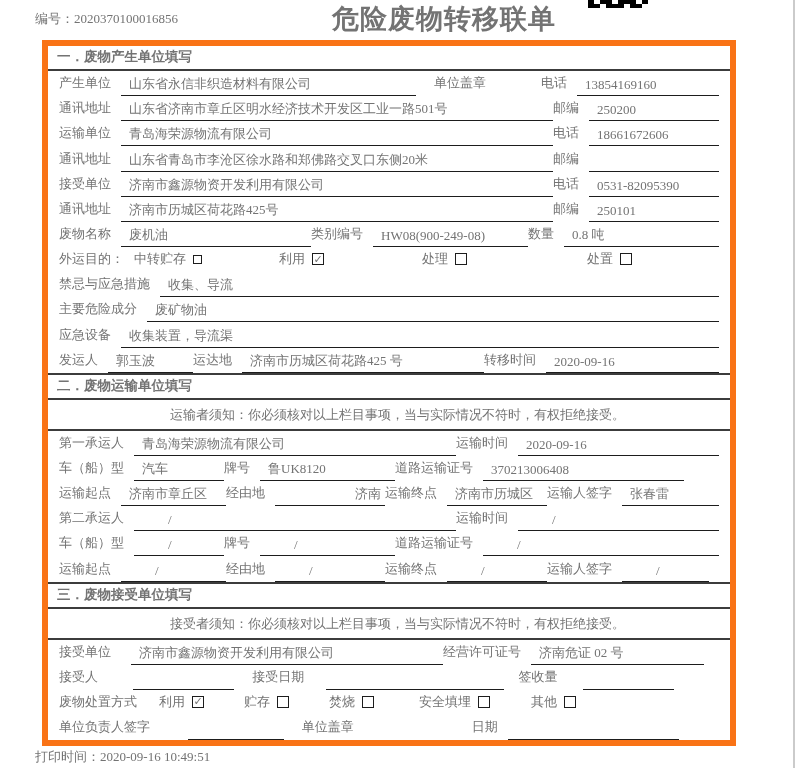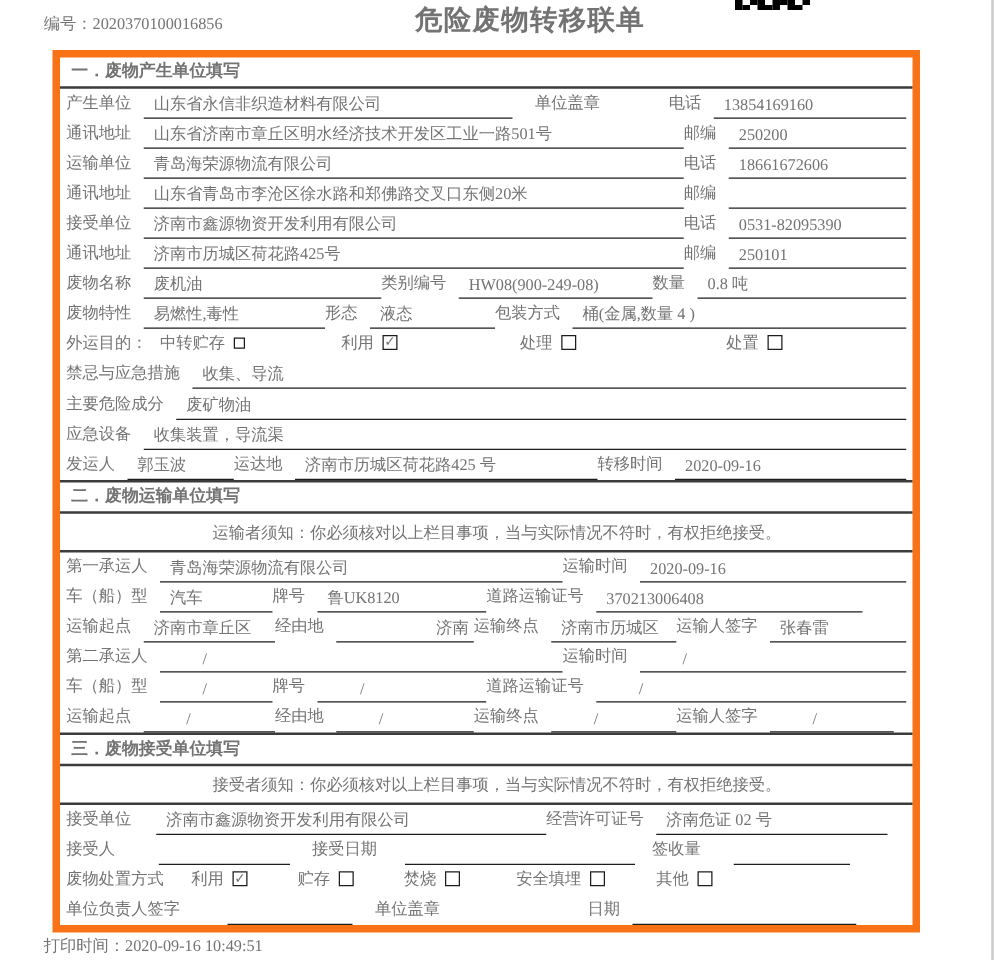--- a/index.html
+++ b/index.html
@@ -1,29 +1,29 @@
 <!DOCTYPE html>
 <html><head>
 <meta charset="utf-8">
 <style>
   html,body{margin:0;padding:0;background:#fff;}
   .page{position:relative;width:796px;height:768px;background:#ffffff;overflow:hidden;
         font-family:"Liberation Serif","DejaVu Serif",serif;font-size:13px;color:#737373;}
   .doc-no{position:absolute;left:35px;top:10px;white-space:nowrap;}
-  .doc-title{position:absolute;left:332px;top:1px;font-size:22px;font-weight:bold;letter-spacing:1px;white-space:nowrap;}
+  .doc-title{position:absolute;left:332px;top:1px;font-size:27px;font-weight:bold;letter-spacing:1px;white-space:nowrap;}
   .qr{position:absolute;left:588px;top:0;display:grid;grid-template-columns:repeat(10,6px);grid-auto-rows:4px;}
   .qcell{width:6px;height:4px;}
   .qcell.on{background:#000;}
   .form-table{position:absolute;left:42px;top:40px;width:694px;height:706px;border:6px solid #f97316;
               box-sizing:border-box;display:flex;flex-direction:column;}
   .sec-h{flex:none;height:23px;line-height:22px;font-weight:bold;font-size:13.5px;padding-left:9px;
          border-bottom:2px solid #3c3c3c;}
   .sec-h.bt{border-top:2px solid #3c3c3c;}
   .note{flex:none;height:29px;line-height:29px;padding-left:17px;border-bottom:2px solid #3c3c3c;text-align:center;}
-  .row{flex:1;min-height:0;display:flex;align-items:flex-end;padding:0 5px;}
+  .row{flex:1;min-height:0;display:flex;align-items:flex-end;padding:0 11px;}
   .lbl{white-space:nowrap;padding:0 10px 4px 0;}
   .plain{white-space:nowrap;padding:0 0 4px 18px;}
   .val{border-bottom:1.5px solid #1d1d1d;padding:0 4px 2px 8px;white-space:nowrap;box-sizing:border-box;
        overflow:hidden;}
   .val.fx{flex:1;}
   .val.slash{text-indent:26px;}
   .chkg{display:inline-flex;align-items:center;gap:7px;padding-bottom:4px;white-space:nowrap;box-sizing:border-box;}
   .box{width:12px;height:12px;border:1.5px solid #1d1d1d;display:inline-flex;align-items:center;
        justify-content:center;font-size:11px;line-height:1;box-sizing:border-box;flex:none;}
   .box.small{width:9px;height:9px;}
@@ -100,28 +100,20 @@
       </div>
       <div class="row">
         <span class="lbl">废物名称</span>
         <span class="val" style="width: 190px;">废机油</span>
         <span class="lbl">类别编号</span>
         <span class="val" style="width: 155px;">HW08(900-249-08)</span>
         <span class="lbl">数量</span>
         <span class="val fx">0.8 吨</span>
       </div>
       <div class="row">
-        <span class="lbl">废物特性</span>
-        <span class="val" style="width: 145px;">易燃性,毒性</span>
-        <span class="lbl">形态</span>
-        <span class="val" style="width: 100px;">液态</span>
-        <span class="lbl">包装方式</span>
-        <span class="val fx">桶(金属,数量  4 )</span>
-      </div>
-      <div class="row">
         <span class="lbl">外运目的：</span>
         <span class="chkg" style="width: 145px;">
           <span>中转贮存</span>
           <span class="box small"></span>
         </span>
         <span class="chkg" style="width: 135px;">
           <span>利用</span>
           <span class="box">✓</span>
         </span>
         <span class="chkg" style="width: 165px; margin-left: 8px;">

